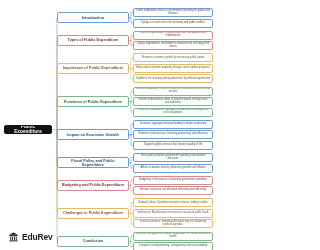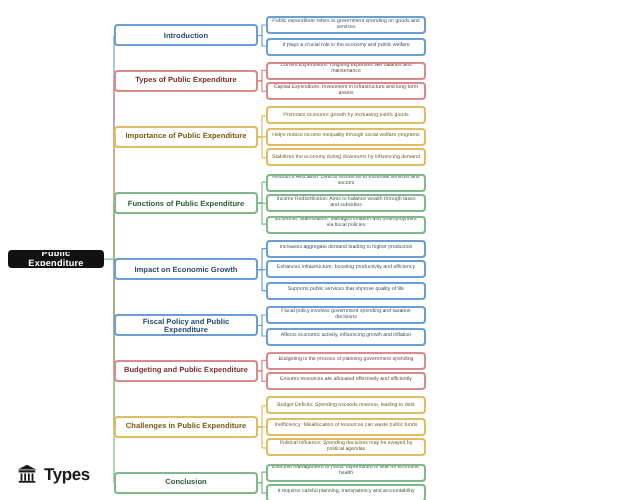--- a/index.html
+++ b/index.html
@@ -216,14 +216,14 @@
 <div id="logo">
   <svg class="glyph" viewBox="0 0 24 24">
     <rect x="3" y="9" width="18" height="2.4" fill="#1a1a1a"></rect>
     <rect x="5" y="12.5" width="2" height="8" fill="#1a1a1a"></rect>
     <rect x="9" y="12.5" width="2" height="8" fill="#1a1a1a"></rect>
     <rect x="13" y="12.5" width="2" height="8" fill="#1a1a1a"></rect>
     <rect x="17" y="12.5" width="2" height="8" fill="#1a1a1a"></rect>
     <rect x="3" y="20.6" width="18" height="2" fill="#1a1a1a"></rect>
     <polygon points="12,3 22,8.2 2,8.2" fill="#1a1a1a"></polygon>
   </svg>
-  <span class="word">Types</span>
+  <span class="word">EduRev</span>
 </div>
 
 </body></html>

